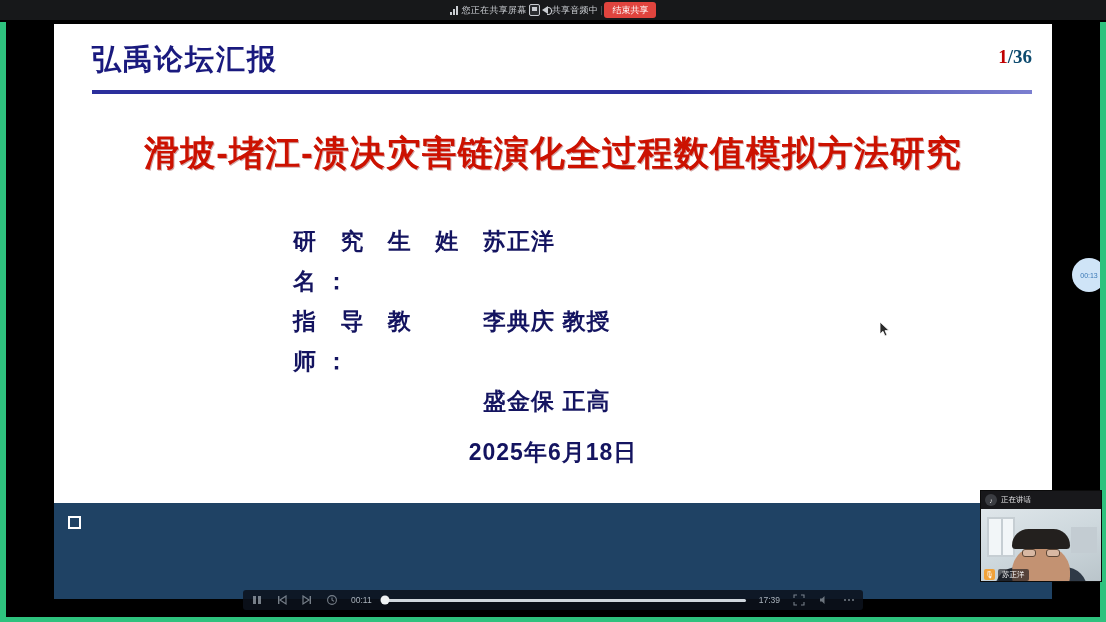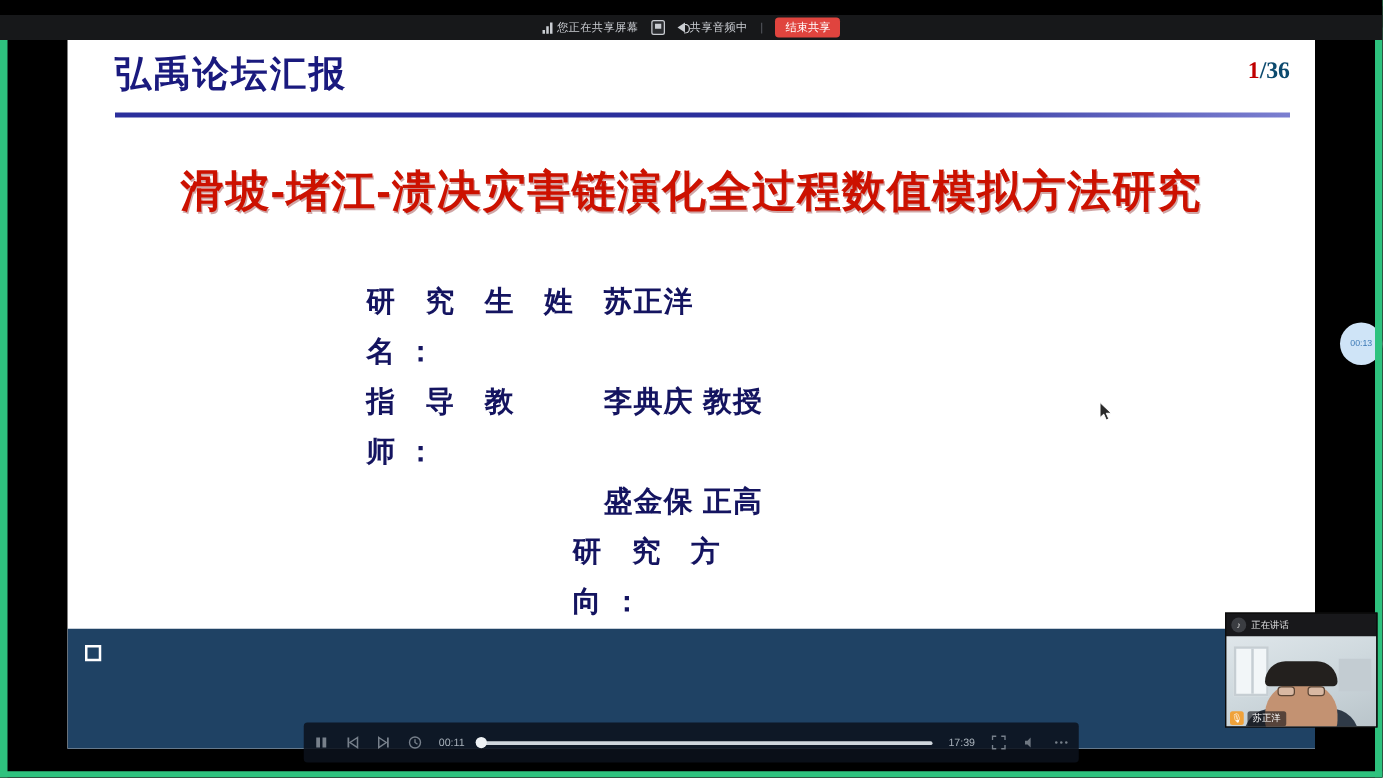--- a/index.html
+++ b/index.html
@@ -15,24 +15,24 @@
   .share-edge { position: absolute; background: #2ec27e; z-index: 40; }
   .edge-left   { left: 0;  top: 0; width: 6px;  height: 622px; }
   .edge-right  { right: 0; top: 0; width: 6px;  height: 622px; }
   .edge-top    { left: 0;  top: 0; width: 1106px; height: 5px; }
   .edge-bottom { left: 0;  bottom: 0; width: 1106px; height: 5px; }
   
   .edge-gap { position: absolute; background: #000; z-index: 41; }
 
   
   .share-bar {
-    position: absolute; left: 0; top: 12px; width: 1106px; height: 20px;
+    position: absolute; left: 0; top: 0; width: 1106px; height: 20px;
     background: #17181a; z-index: 50;
     display: flex; align-items: center; justify-content: center;
-    gap: 10px;
+    gap: 2px;
   }
   .sb-item { display: flex; align-items: center; gap: 4px; }
   .sb-text { color: #c9ccd1; font-size: 9px; letter-spacing: .3px; white-space: nowrap; }
   .sb-ico { display: inline-flex; align-items: flex-end; gap: 1px; height: 9px; }
   .sb-ico i { display: block; width: 2px; background: #c9ccd1; }
   .sb-ico i:nth-child(1){ height: 3px; }
   .sb-ico i:nth-child(2){ height: 6px; }
   .sb-ico i:nth-child(3){ height: 9px; }
   .sb-box {
     width: 11px; height: 12px; border: 1.4px solid #c9ccd1; border-radius: 2px;
@@ -193,21 +193,21 @@
     display: flex; align-items: center; justify-content: center;
     color: #fff; font-size: 7px;
   }
   .vt-name {
     background: rgba(20,20,24,.62); color: #fff; font-size: 7.5px;
     padding: 1px 4px; border-radius: 2px; white-space: nowrap;
   }
 
   
   .player-bar {
-    position: absolute; left: 243px; bottom: 12px; width: 620px; height: 32px;
+    position: absolute; left: 243px; bottom: 12px; width: 620px; height: 20px;
     background: rgba(12,18,28,.86); border-radius: 3px; z-index: 46;
     display: flex; align-items: center; gap: 13px; padding: 4px 8px;
     color: #9aa3ad; font-size: 9px;
   }
   .pb-ico { width: 12px; height: 12px; opacity: .75; flex: 0 0 auto; }
   .pb-time { font-size: 8.5px; color: #a9b2bb; white-space: nowrap; flex: 0 0 auto; }
   .pb-track {
     position: relative; flex: 1 1 auto; height: 3px; background: #cfd6dd; border-radius: 2px;
   }
   .pb-knob {
@@ -264,21 +264,20 @@
       </div>
       <div class="info-row">
         <span class="lbl">指 导 教 师：</span>
         <span class="val">李典庆   教授</span>
       </div>
       <div class="info-row">
         <span class="lbl"></span>
         <span class="val">盛金保   正高</span>
       </div>
       <div class="info-row">
-        <span class="lbl">研 究 方 向：</span>
       </div>
     </div>
 
     <div class="date-row">2025年6月18日</div>
 
     <div class="fund-strip">
       <div class="fund-line">
         <span class="fund-bullet"></span>
       </div>
     </div>

